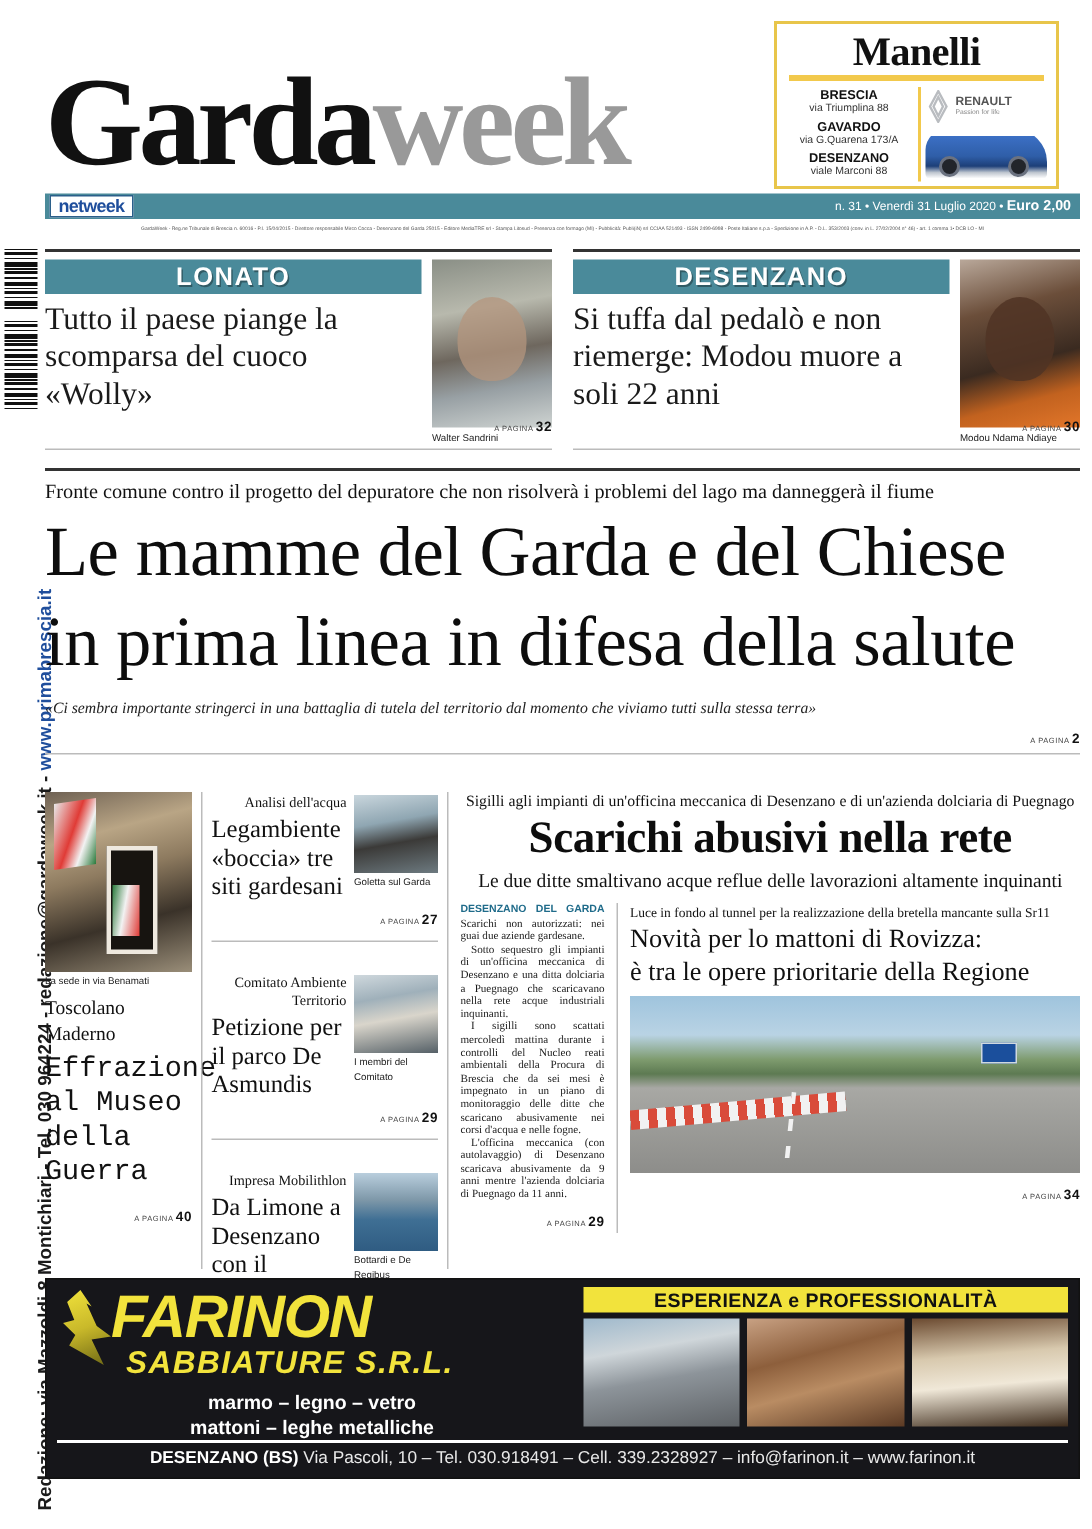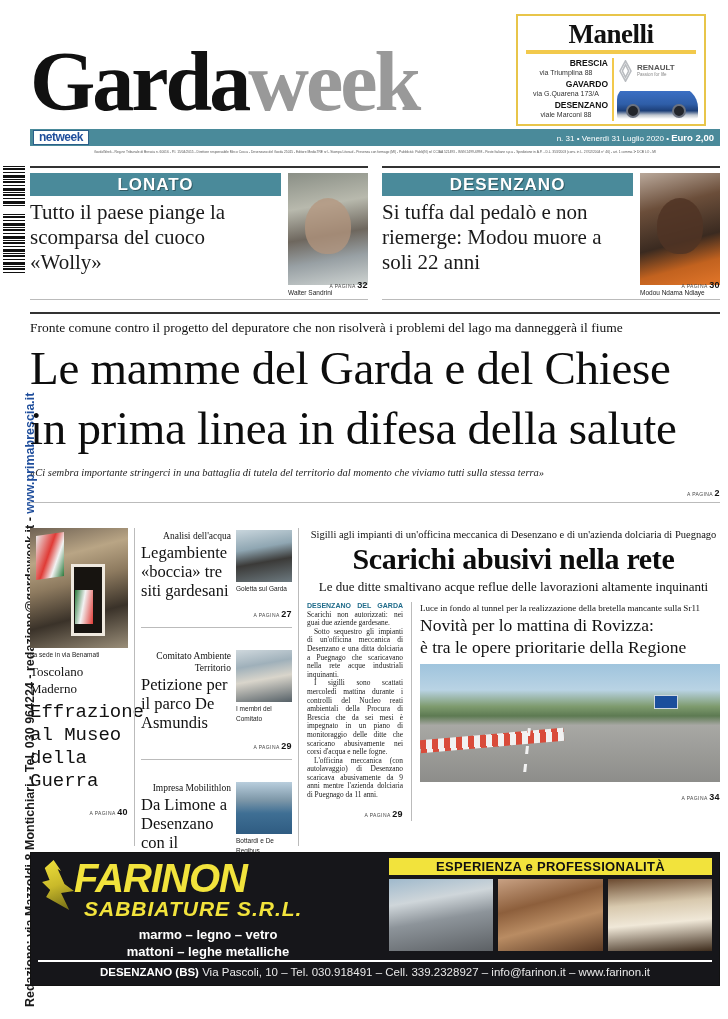--- a/index.html
+++ b/index.html
@@ -64,21 +64,21 @@
   .manelli-name {
     font-family: "Liberation Serif", serif;
     font-weight: 700; font-size: 27px; line-height: 29px;
     text-align: center; color: #111; letter-spacing: -0.5px;
   }
   .manelli-rule { height: 4px; background:#f2c94c; margin: 1px 2px 4px; }
   .manelli-body { display: flex; gap: 4px; }
   .manelli-addr { width: 84px; text-align: center; }
   .manelli-city {
     font-family: "Liberation Sans", sans-serif;
-    font-weight: 700; font-size: 8.5px; color: #111; line-height: 10px; text-align: right;
+    font-weight: 700; font-size: 8.5px; color: #111; line-height: 10px;
   }
   .manelli-street {
     font-family: "Liberation Sans", sans-serif;
     font-size: 7px; color: #333; line-height: 9px; margin-bottom: 2px;
   }
   .manelli-right { flex: 1; position: relative; border-left: 2px solid #f2c94c; padding-left: 3px;}
   .renault-row { display:flex; align-items:center; gap:3px; margin-top:2px;}
   .renault-logo {
     width: 17px; height: 22px;
   }
@@ -573,21 +573,21 @@
           <p>I sigilli sono scattati mercoledì mattina durante i controlli del Nucleo reati ambientali della Procura di Brescia che da sei mesi è impegnato in un piano di monitoraggio delle ditte che scaricano abusivamente nei corsi d'acqua e nelle fogne.</p>
           <p>L'officina meccanica (con autolavaggio) di Desenzano scaricava abusivamente da 9 anni mentre l'azienda dolciaria di Puegnago da 11 anni.</p>
           <div class="body-ref">
             <span class="apag"><span>A PAGINA</span>
               <b>29</b></span>
           </div>
         </div>
 
         <div class="sub-story">
           <div class="sub-kicker">Luce in fondo al tunnel per la realizzazione della bretella mancante sulla Sr11</div>
-          <div class="sub-title">Novità per lo mattina di Rovizza:</div>
+          <div class="sub-title">Novità per lo mattoni di Rovizza:</div>
           <div class="sub-title">è tra le opere prioritarie della Regione</div>
           <div class="ph-road">
             <div class="barrier"></div>
               <div class="lane"></div>
               <div class="sign"></div>
           </div>
           <div class="sub-ref">
             <span class="apag"><span>A PAGINA</span>
               <b>34</b></span>
           </div>

